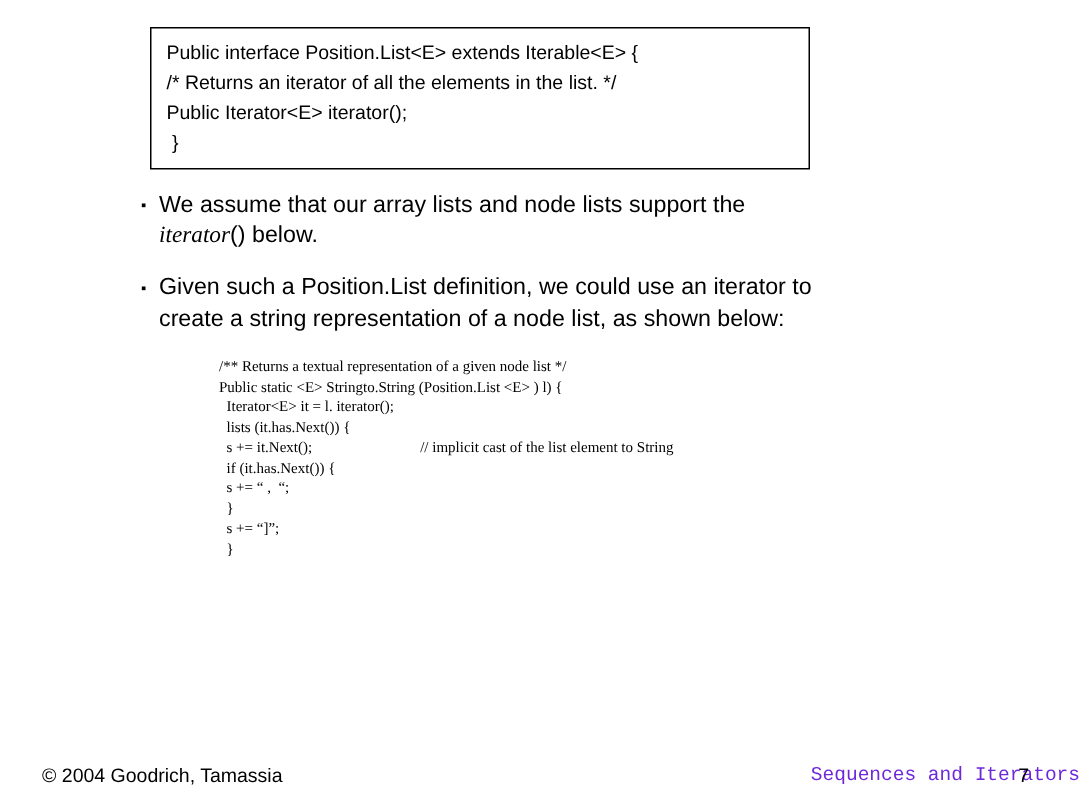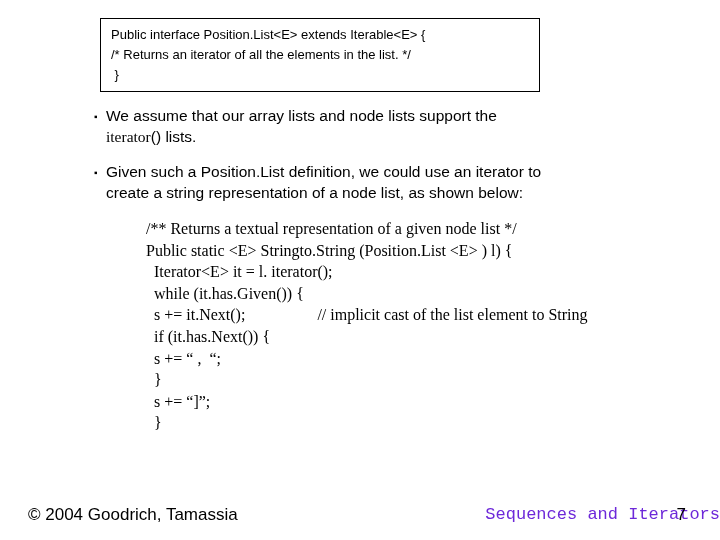--- a/index.html
+++ b/index.html
@@ -10,68 +10,69 @@
     padding: 6px 10px 6px 10px;
     margin: 0 42px 14px 62px;
     font-size: 13px;
     line-height: 1.55;
   }
   .codebox .line { white-space: pre; }
   .bullets { margin: 0 38px 0 56px; }
   .bullet { display: flex; margin-bottom: 14px; font-size: 15.5px; line-height: 1.35; }
   .bullet .sq { width: 12px; flex: 0 0 12px; font-size: 10px; padding-top: 4px; }
   .bullet .txt { flex: 1; }
-  .italic { font-family: Georgia, 'Times New Roman', serif; }
+  .italic { font-style: italic; font-family: Georgia, 'Times New Roman', serif; }
   .codeblock {
     margin: 0 38px 0 108px;
-    font-size: 16px;
+    font-size: 10px;
     line-height: 1.35;
     font-family: Georgia, 'Times New Roman', serif;
   }
   .codeblock .cl { white-space: pre; }
   .footer {
     position: absolute;
     bottom: 16px;
     left: 0;
     width: 720px;
     display: flex;
     align-items: baseline;
-    font-size: 17px;
+    font-size: 13px;
   }
   .footer .copy { position: absolute; left: 28px; }
   .footer .center { width: 100%; text-align: right; font-family: Liberation Mono, monospace; color:#6d28d9; }
   .footer .pg { position: absolute; right: 34px; }
 </style>
 </head>
 <body>
 
 <div class="page">
 
   <div class="codebox">
     <div class="line"><span>Public interface </span><span style="text-decoration:none">Position.List&lt;E&gt;</span><span> extends </span><span>Iterable&lt;E&gt; {</span></div>
     <div class="line">/* Returns an iterator of all the elements in the list. */</div>
+    <div class="line"><span>Public </span><span>Iterator&lt;E&gt; iterator();</span></div>
     <div class="line"> }</div>
   </div>
 
   <div class="bullets">
     <div class="bullet">
       <div class="sq">▪</div>
-      <div class="txt"><span>We assume that our array lists and node lists support the </span><span class="italic">iterator</span><span>() lists.</span></div>
+      <div class="txt"><span>We assume that our array lists and node lists support the </span><span class="italic">iterator</span><span>() below.</span></div>
     </div>
     <div class="bullet">
       <div class="sq">▪</div>
       <div class="txt">Given such a Position.List definition, we could use an iterator to create a string representation of a node list, as shown below:</div>
     </div>
   </div>
 
   <div class="codeblock">
     <div class="cl">/** Returns a textual representation of a given node list */</div>
     <div class="cl">Public static &lt;E&gt; Stringto.String (Position.List &lt;E&gt; ) l) {</div>
     <div class="cl">  Iterator&lt;E&gt; it = l. iterator();</div>
-    <div class="cl">  while (it.has.Given()) {</div>
+    <div class="cl">  lists (it.has.Next()) {</div>
     <div class="cl"><span>  s += it.Next();</span><span style="display:inline-block;width:72px"></span><span>// implicit cast of the list element to String</span></div>
     <div class="cl">  if (it.has.Next()) {</div>
     <div class="cl">  s += “ ,  “;</div>
     <div class="cl">  }</div>
     <div class="cl">  s += “]”;</div>
     <div class="cl">  }</div>
   </div>
 
   <div class="footer">
     <div class="copy">© 2004 Goodrich, Tamassia</div>

